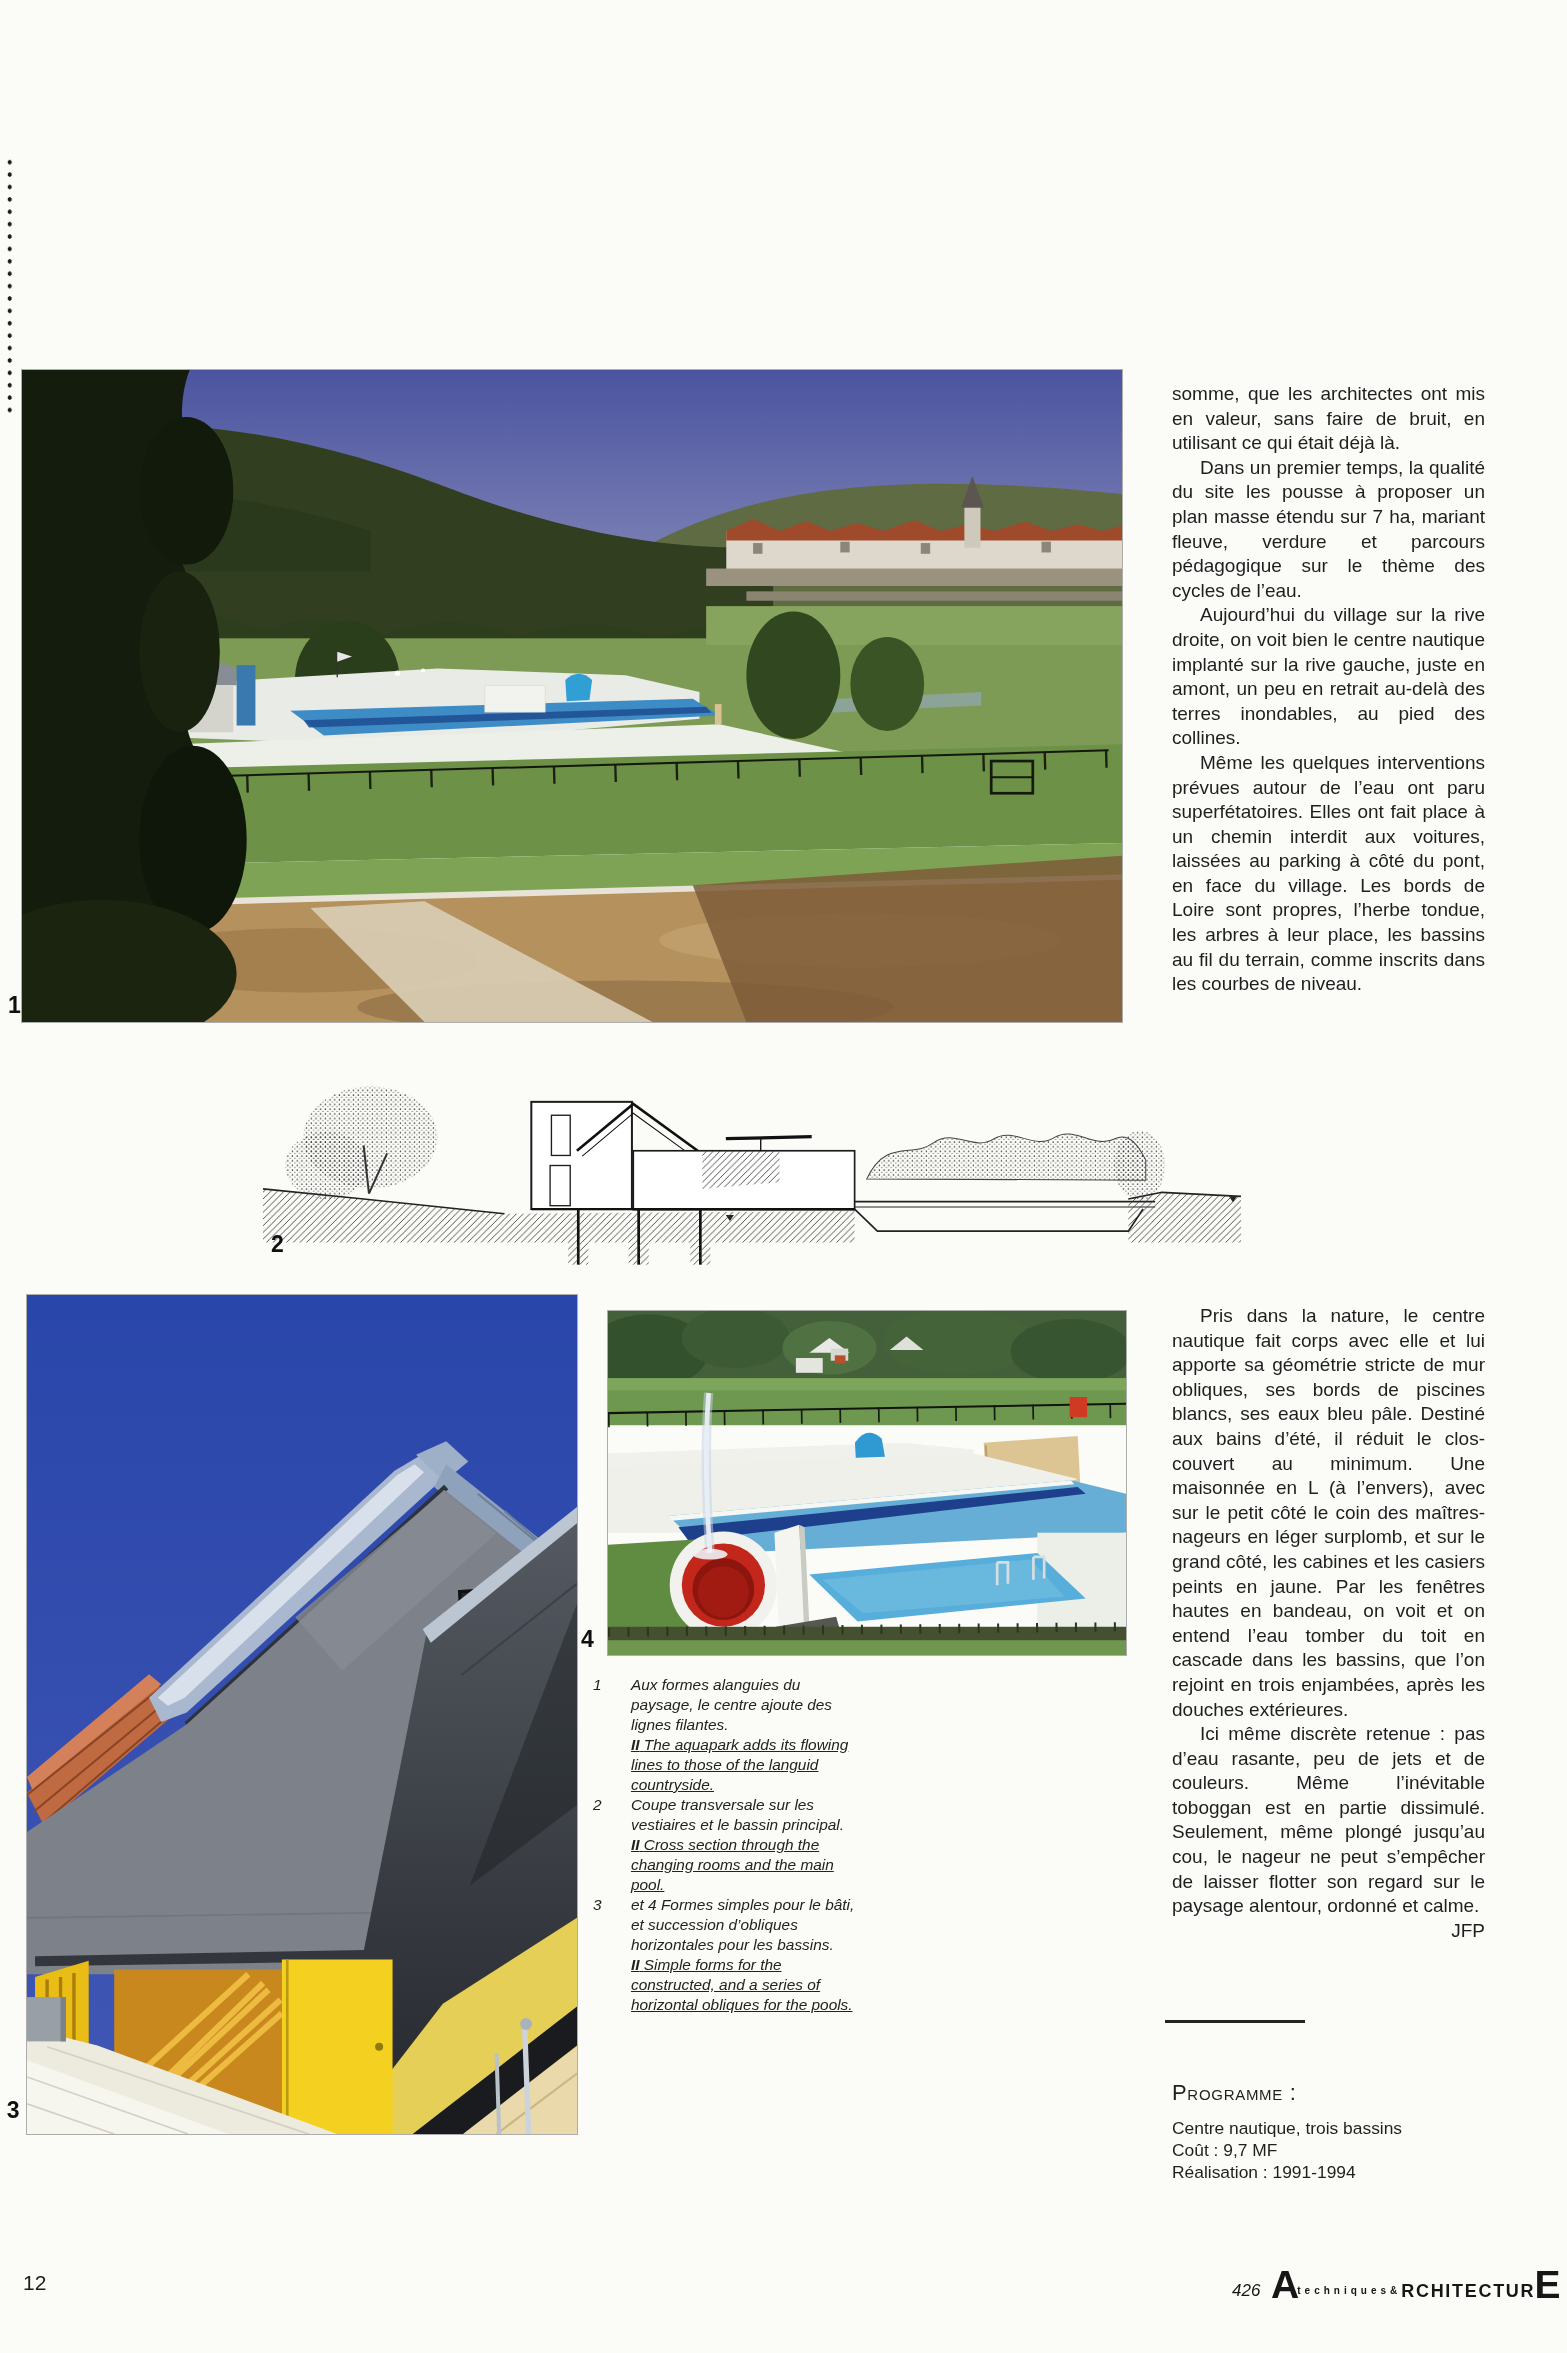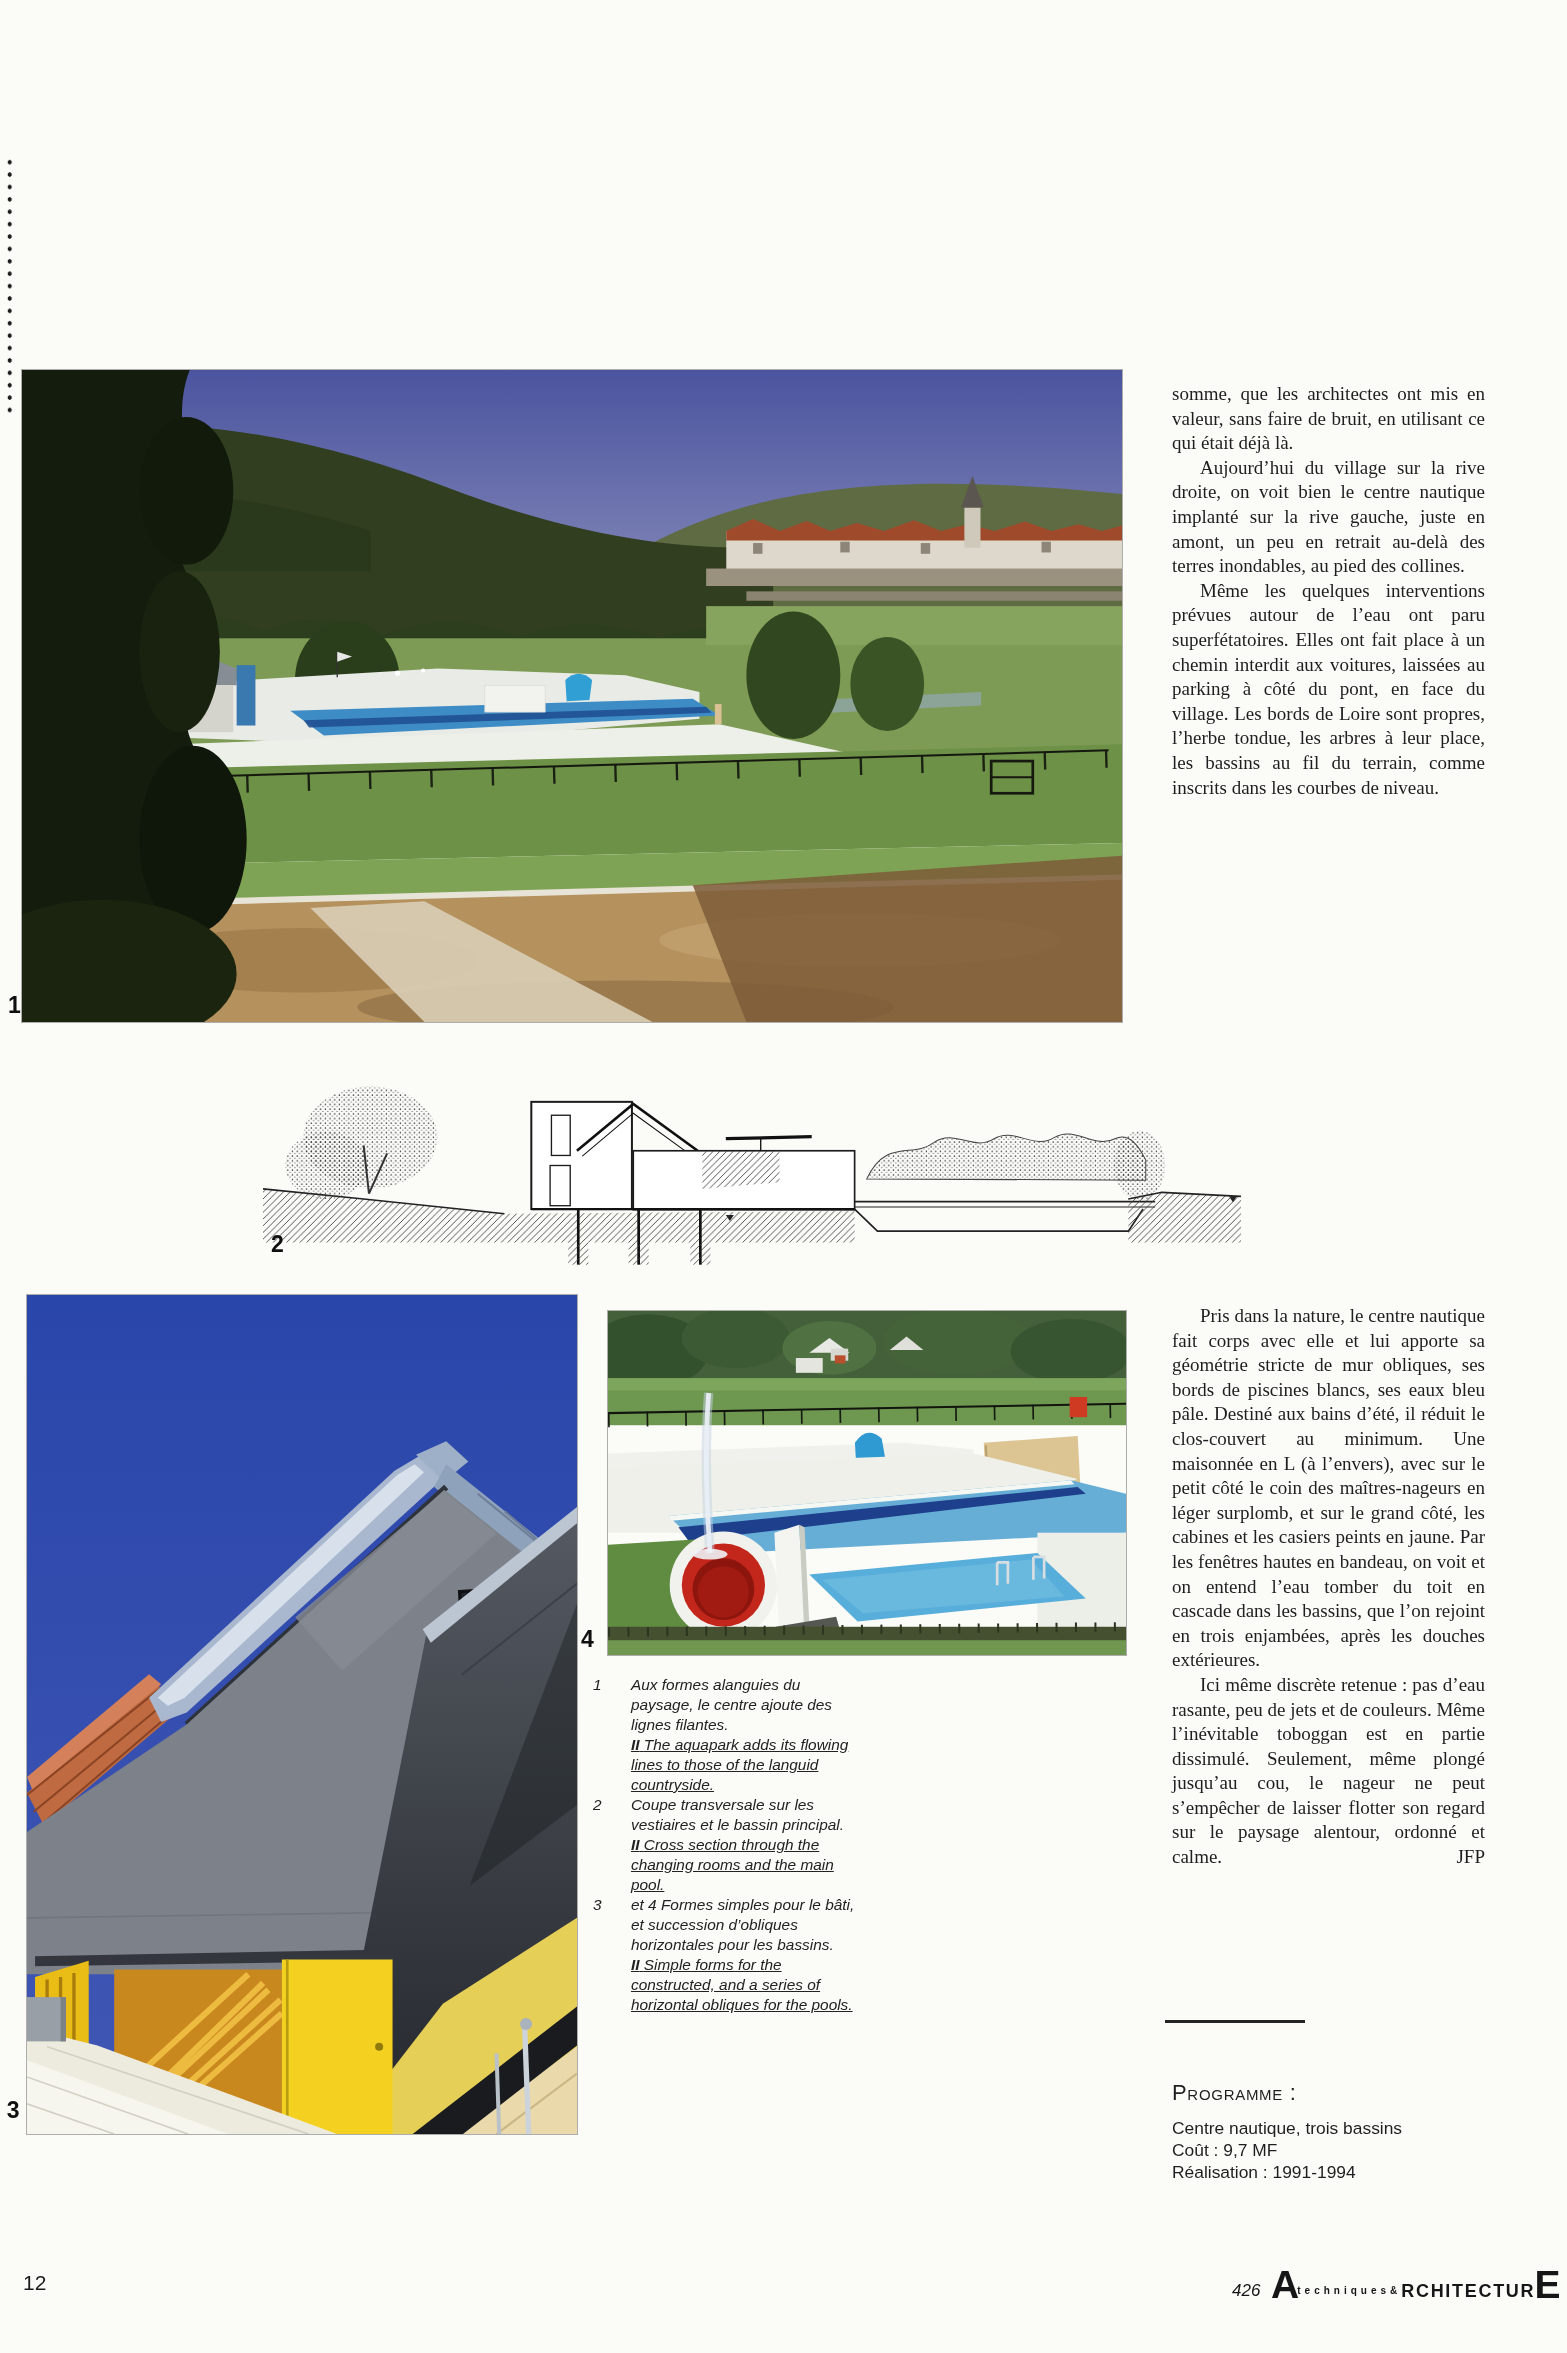--- a/index.html
+++ b/index.html
@@ -13,21 +13,21 @@
   }
   .dots {
     position:absolute; left:5.4px; top:156px; width:9.4px; height:259px;
     background-image:radial-gradient(circle, #1c1c1c 1.9px, rgba(0,0,0,0) 2.4px);
     background-size:9.4px 12.4px; background-repeat:repeat-y; background-position:center 0;
   }
   figure.fig { position:absolute; outline:0.7px solid rgba(30,30,30,.35); }
   figure.fig.noborder { outline:none; }
   figure.fig svg { display:block; width:100%; height:100%; }
 
-  .col { position:absolute; text-align:justify; font-size:19px; line-height:24.6px; color:#1e1e1e;font-family:Liberation Serif, serif; }
+  .col { position:absolute; text-align:justify; font-size:19px; line-height:24.6px; color:#1e1e1e; }
   #col1 { left:1172px; top:382px;  width:313px; }
   #col2 { left:1172px; top:1304px; width:313px; }
   .col p { margin:0; }
   .col p.ind { text-indent:28px; }
   .sig { float:right; }
 
   .captions { position:absolute; left:593px; top:1675px; width:263px;
     font-style:italic; font-size:15.4px; line-height:20px; color:#222; }
   .caption { position:relative; padding-left:38px; }
   .cap-num { position:absolute; left:0; top:0; }
@@ -302,20 +302,21 @@
       <path d="M150,122 C144,200 147,290 152,360" stroke="#c6d2e2" stroke-width="14" fill="none" opacity=".5"></path>
       <path d="M150,122 C144,200 147,290 152,360" stroke="#e9eef5" stroke-width="7" fill="none" opacity=".95"></path>
       <ellipse cx="152" cy="362" rx="26" ry="8" fill="#eef2f6" opacity=".9"></ellipse>
       <rect x="688" y="128" width="26" height="30" fill="#cf3a22"></rect>
     </svg>
   </figure>
   <div class="figlabel" id="lab4">4</div>
 
   <section class="col" id="col1">
     <p>somme, que les architectes ont mis en valeur, sans faire de bruit, en utilisant ce qui était déjà là.</p>
+    <p class="ind">Dans un premier temps, la qualité du site les pousse à proposer un plan masse étendu sur 7 ha, mariant fleuve, verdure et parcours pédagogique sur le thème des cycles de l’eau.</p>
     <p class="ind">Aujourd’hui du village sur la rive droite, on voit bien le centre nautique implanté sur la rive gauche, juste en amont, un peu en retrait au-delà des terres inondables, au pied des collines.</p>
     <p class="ind">Même les quelques interventions prévues autour de l’eau ont paru superfétatoires. Elles ont fait place à un chemin interdit aux voitures, laissées au parking à côté du pont, en face du village. Les bords de Loire sont propres, l’herbe tondue, les arbres à leur place, les bassins au fil du terrain, comme inscrits dans les courbes de niveau.</p>
   </section>
 
   <section class="col" id="col2">
     <p class="ind">Pris dans la nature, le centre nautique fait corps avec elle et lui apporte sa géométrie stricte de mur obliques, ses bords de piscines blancs, ses eaux bleu pâle. Destiné aux bains d’été, il réduit le clos-couvert au minimum. Une maisonnée en L (à l’envers), avec sur le petit côté le coin des maîtres-nageurs en léger surplomb, et sur le grand côté, les cabines et les casiers peints en jaune. Par les fenêtres hautes en bandeau, on voit et on entend l’eau tomber du toit en cascade dans les bassins, que l’on rejoint en trois enjambées, après les douches extérieures.</p>
     <p class="ind">
       <span>Ici même discrète retenue : pas d’eau rasante, peu de jets et de couleurs. Même l’inévitable toboggan est en partie dissimulé. Seulement, même plongé jusqu’au cou, le nageur ne peut s’empêcher de laisser flotter son regard sur le paysage alentour, ordonné et calme.</span>
       <span class="sig">JFP</span>
     </p>

